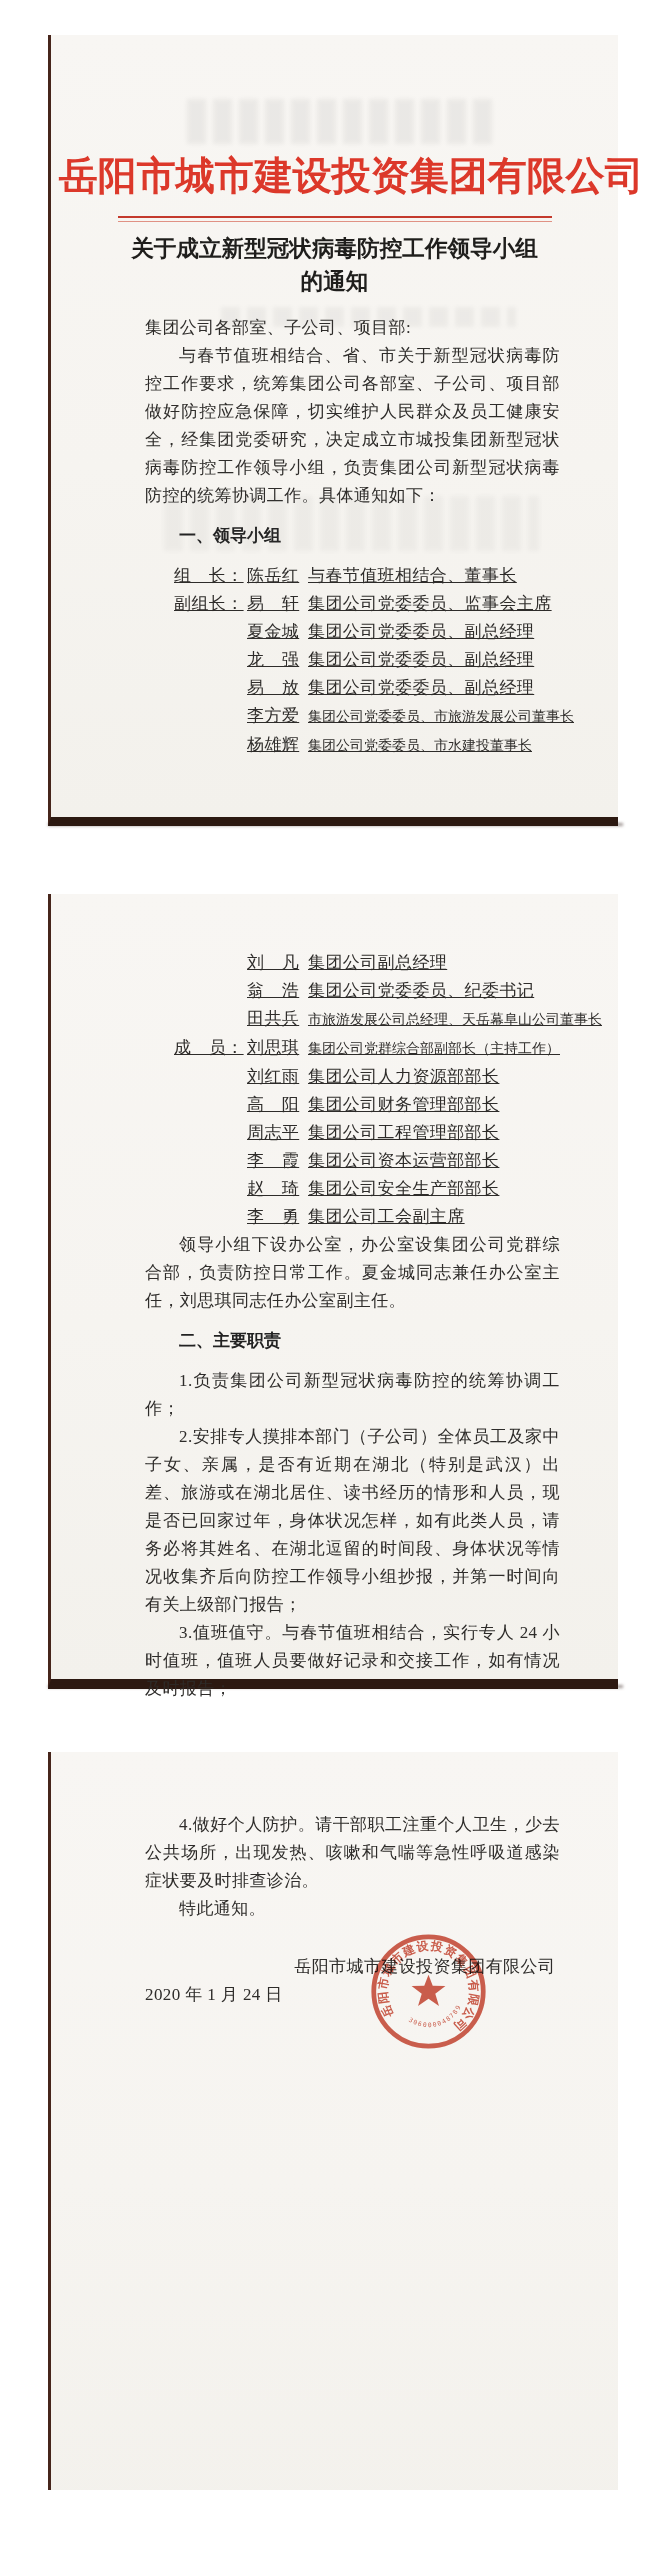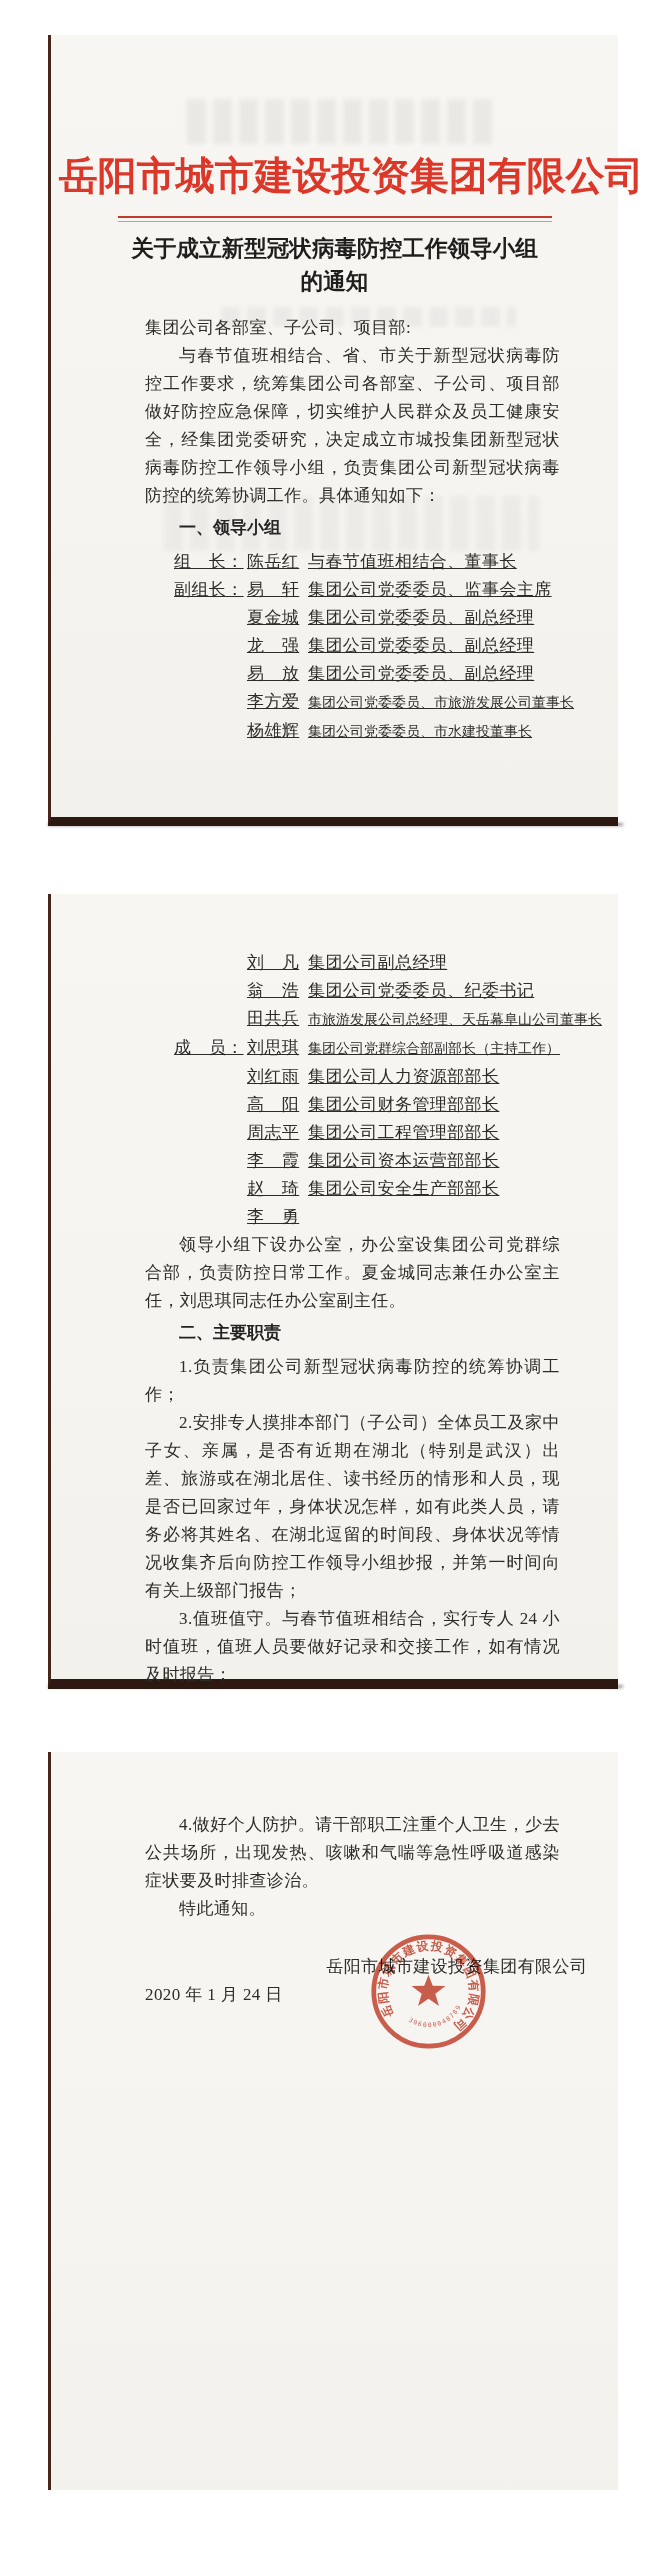--- a/index.html
+++ b/index.html
@@ -20,27 +20,27 @@
   .ghost-b{top:272px;left:30%;width:52%;height:20px;opacity:.07;}
   .ghost-c{top:461px;left:20%;width:66%;height:55px;opacity:.06;}
   
   .company-title{margin:117px 7.8px 0;text-align:center;font-size:39px;line-height:48px;
         font-weight:900;color:#dc382a;letter-spacing:0px;white-space:nowrap;}
   .red-rule{margin:15.6px auto 0;width:434px;height:3.9px;border-top:2.3px solid #c43a2c;
         border-bottom:0.8px solid #e09184;}
   .doc-title{margin:9.4px 23.4px 0 23.4px;text-align:center;font-weight:700;font-size:22.6px;
         line-height:33px;color:#1f1e1c;}
   
-  .content{padding:0 26px 0 94px;}
+  .content{padding:0 58px 0 94px;}
   .bodytext{font-size:17px;letter-spacing:0.4px;line-height:28px;text-align:justify;margin:0;
         width:415px;}
   .indent{text-indent:2em;}
   .salutation{margin-top:16.4px;}
-  .sec-heading{font-family:Liberation Mono, monospace;font-weight:700;
-        font-size:17px;line-height:28px;margin:5px 0;text-indent:2em;color:#222;}
+  .sec-heading{font-family:Liberation Serif, serif;font-weight:700;
+        font-size:17px;line-height:28px;margin:12px 0;text-indent:2em;color:#222;}
   
   .leader-list{width:437px;}
   .leader-row{display:flex;align-items:baseline;line-height:28px;font-size:17px;
         letter-spacing:0.4px;padding-left:29px;text-decoration:underline;}
   .l-label{flex:0 0 73px;white-space:pre;}
   .l-name{flex:0 0 61px;white-space:pre;}
   .l-role{flex:1 1 auto;min-width:0;white-space:nowrap;}
   .page-1 .leader-list .leader-row:nth-of-type(6) .l-role,
   .page-1 .leader-list .leader-row:nth-of-type(7) .l-role,
   .page-2 .leader-list .leader-row:nth-of-type(3) .l-role,
@@ -177,20 +177,21 @@
 
           <div class="leader-row">
             <span class="l-label"></span>
             <span class="l-name">赵　琦</span>
             <span class="l-role">集团公司安全生产部部长</span>
           </div>
 
           <div class="leader-row">
             <span class="l-label"></span>
             <span class="l-name">李　勇</span>
+            <span class="l-role">集团公司工会副主席</span>
           </div>
         </div>
 
       <p class="bodytext indent">领导小组下设办公室，办公室设集团公司党群综合部，负责防控日常工作。夏金城同志兼任办公室主任，刘思琪同志任办公室副主任。</p>
       <div class="sec-heading">二、主要职责</div>
       <p class="bodytext indent">1.负责集团公司新型冠状病毒防控的统筹协调工作；</p>
       <p class="bodytext indent">2.安排专人摸排本部门（子公司）全体员工及家中子女、亲属，是否有近期在湖北（特别是武汉）出差、旅游或在湖北居住、读书经历的情形和人员，现是否已回家过年，身体状况怎样，如有此类人员，请务必将其姓名、在湖北逗留的时间段、身体状况等情况收集齐后向防控工作领导小组抄报，并第一时间向有关上级部门报告；</p>
       <p class="bodytext indent">3.值班值守。与春节值班相结合，实行专人 24 小时值班，值班人员要做好记录和交接工作，如有情况及时报告；</p>
     </div>
   </div>

